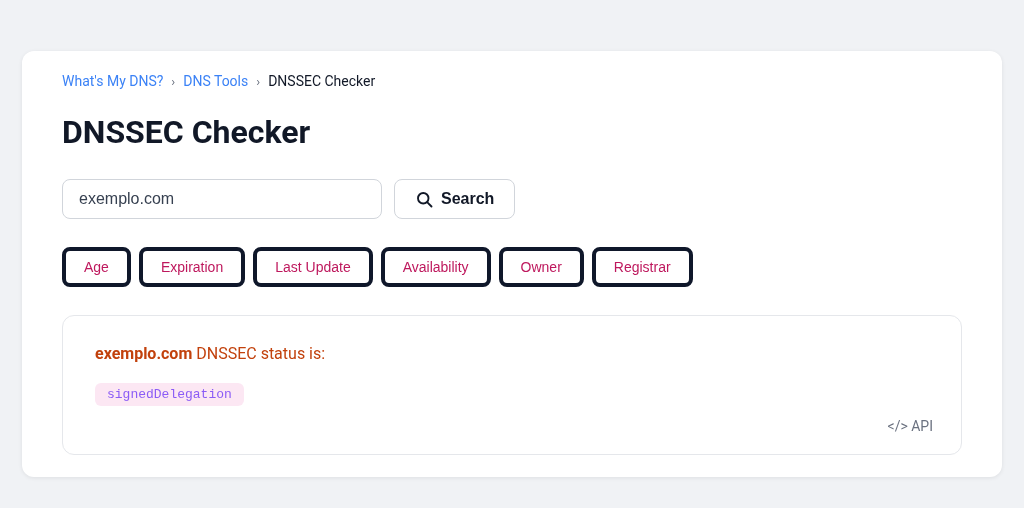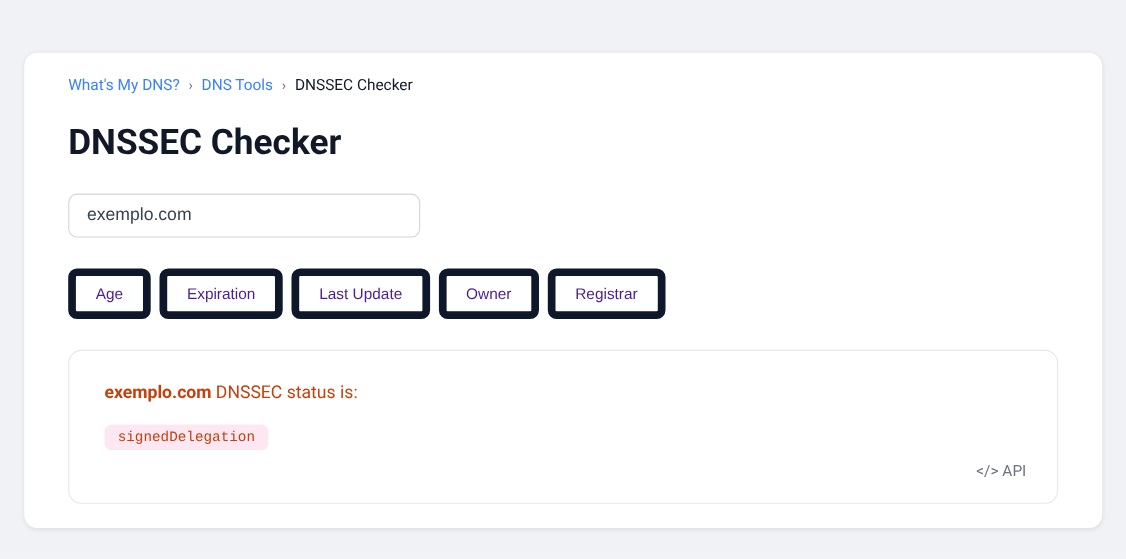--- a/index.html
+++ b/index.html
@@ -96,25 +96,25 @@
     }
 
     .tabs-row {
       display: flex;
       gap: 8px;
       flex-wrap: wrap;
       margin-bottom: 28px;
     }
 
     .tab {
-      border: 7px solid #0f172a;
+      border: 4px solid #0f172a;
       border-radius: 8px;
       padding: 8px 18px;
       font-size: 14px;
-      color: #4c1d95;
+      color: #be185d;
       background: #ffffff;
       cursor: pointer;
       white-space: nowrap;
     }
 
     .tab.active {
       border: 2px solid #1d4ed8;
       color: #1d4ed8;
       font-weight: 600;
       background: #ffffff;
@@ -134,21 +134,21 @@
       margin-bottom: 20px;
     }
 
     .result-status-text strong {
       font-weight: 700;
     }
 
     .status-badge {
       display: inline-block;
       background: #fce7f3;
-      color: #c2410c;
+      color: #8b5cf6;
       font-family: 'Courier New', Courier, monospace;
       font-size: 13px;
       padding: 4px 12px;
       border-radius: 6px;
     }
 
     .api-link {
       position: absolute;
       bottom: 20px;
       right: 28px;
@@ -167,26 +167,34 @@
     <span class="breadcrumb-separator">›</span>
     <a class="breadcrumb-link">DNS Tools</a>
     <span class="breadcrumb-separator">›</span>
     <span class="breadcrumb-current">DNSSEC Checker</span>
   </nav>
 
   <h1 class="page-title">DNSSEC Checker</h1>
 
   <div class="search-row">
     <input type="text" class="search-input" value="exemplo.com" style="">
+    <button class="search-button">
+      <svg class="search-icon-svg" viewBox="0 0 24 24" fill="none" stroke="currentColor" stroke-width="2.5" stroke-linecap="round" stroke-linejoin="round">
+        <circle cx="11" cy="11" r="7"></circle>
+        <line x1="16.5" y1="16.5" x2="22" y2="22"></line>
+      </svg>
+      <span>Search</span>
+    </button>
   </div>
 
   <div class="tabs-row">
     <button class="tab">Age</button>
     <button class="tab">Expiration</button>
     <button class="tab">Last Update</button>
+    <button class="tab">Availability</button>
     <button class="tab">Owner</button>
     <button class="tab">Registrar</button>
   </div>
 
   <div class="result-card">
     <p class="result-status-text">
       <strong>exemplo.com</strong><span> DNSSEC status is:</span>
     </p>
     <span class="status-badge">signedDelegation</span>
     <div class="api-link">&lt;/&gt; API</div>

